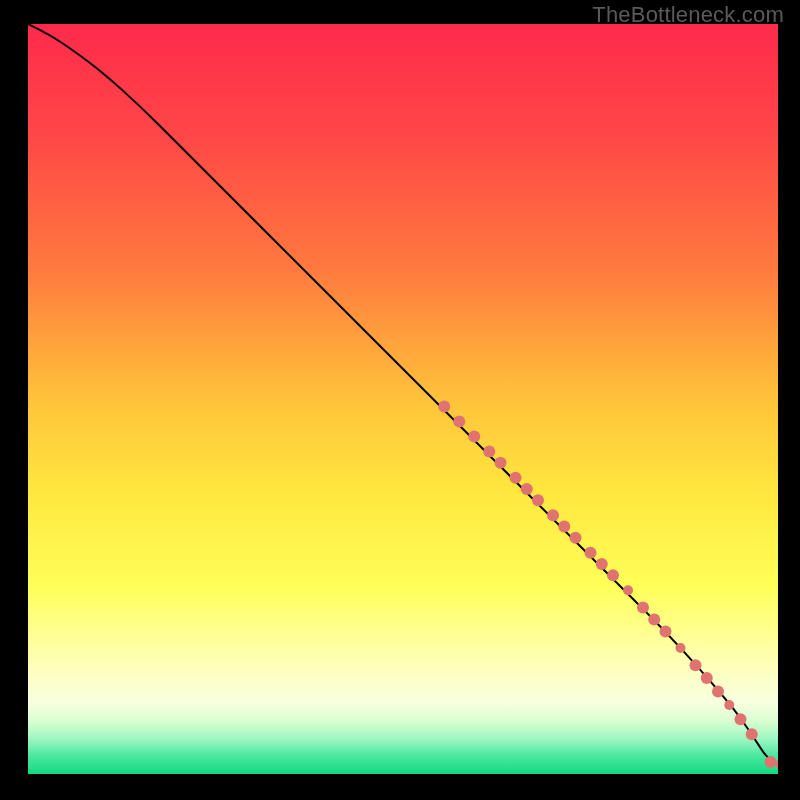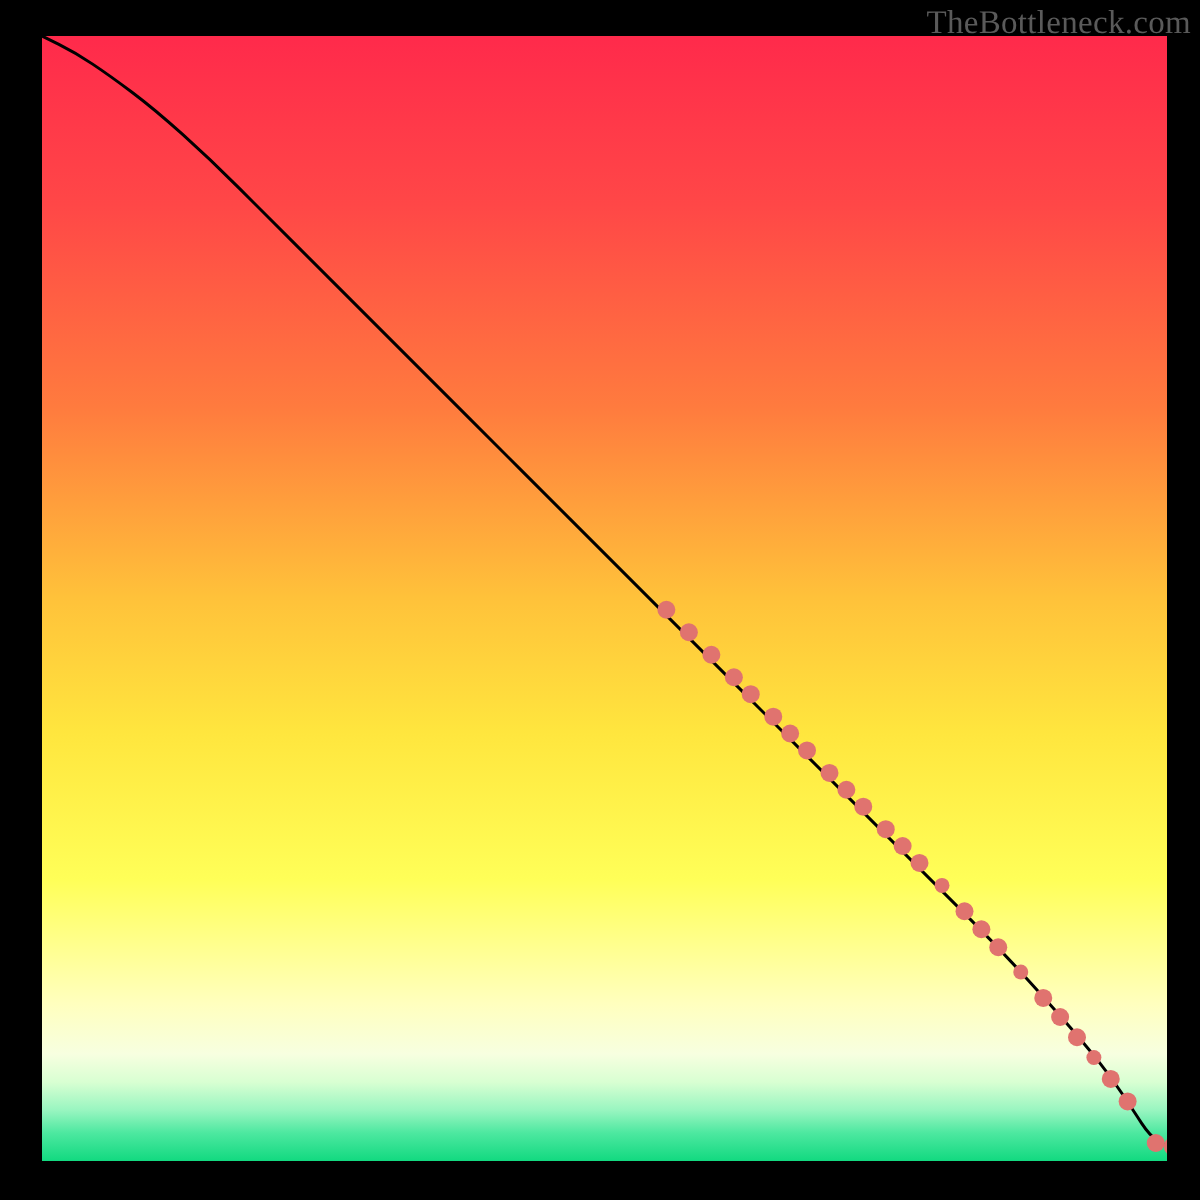--- a/index.html
+++ b/index.html
@@ -6,22 +6,22 @@
   html, body { width: 800px; height: 800px; overflow: hidden; background: #000; }
   .frame {
     position: relative;
     width: 800px;
     height: 800px;
     background: #000;
   }
   .watermark {
     position: absolute;
     top: 2px;
-    right: 6px;
-    font-family: Liberation Serif, serif;
+    right: 16px;
+    font-family: Liberation Sans, sans-serif;
     font-size: 22px;
     color: #5a5a5a;
     font-weight: 400;
     letter-spacing: 0.2px;
   }
   .plot-wrap {
     position: absolute;
     left: 28px;
     top: 24px;
     width: 750px;

